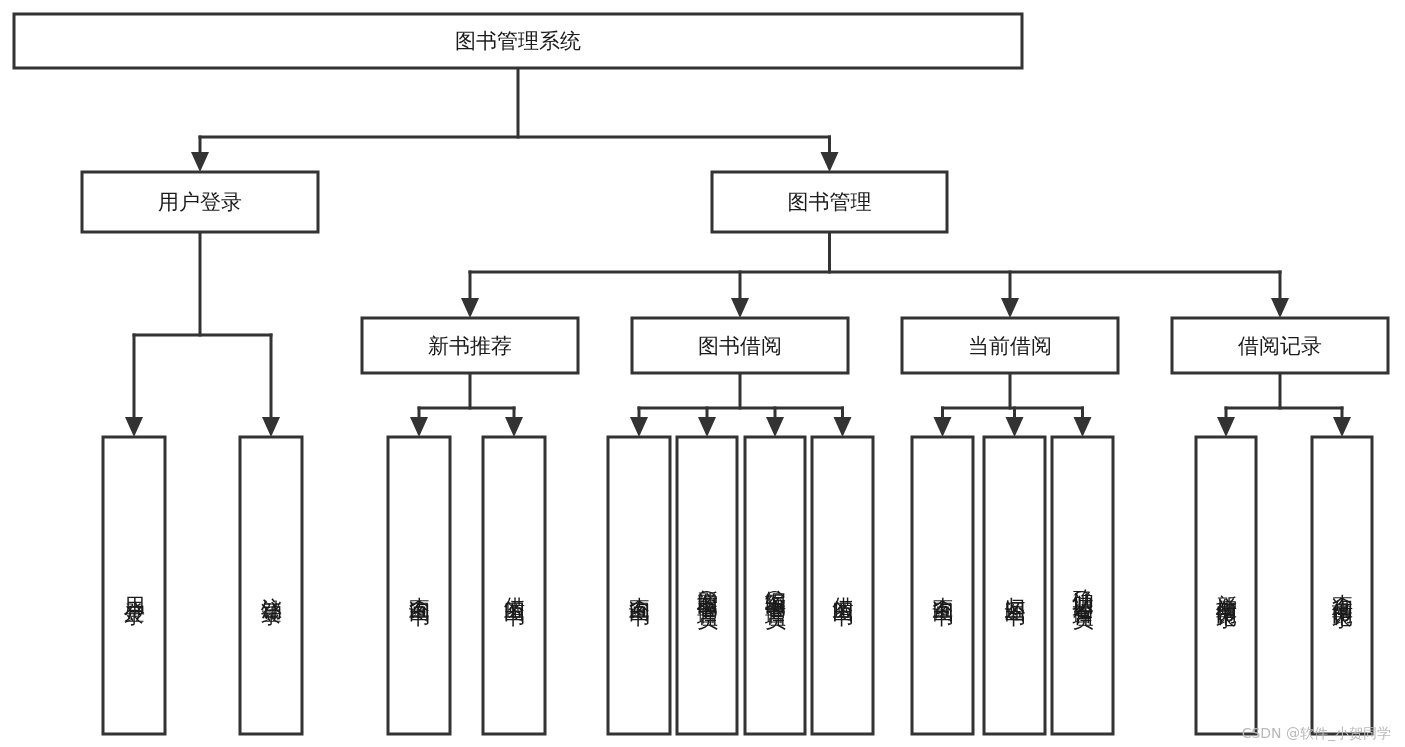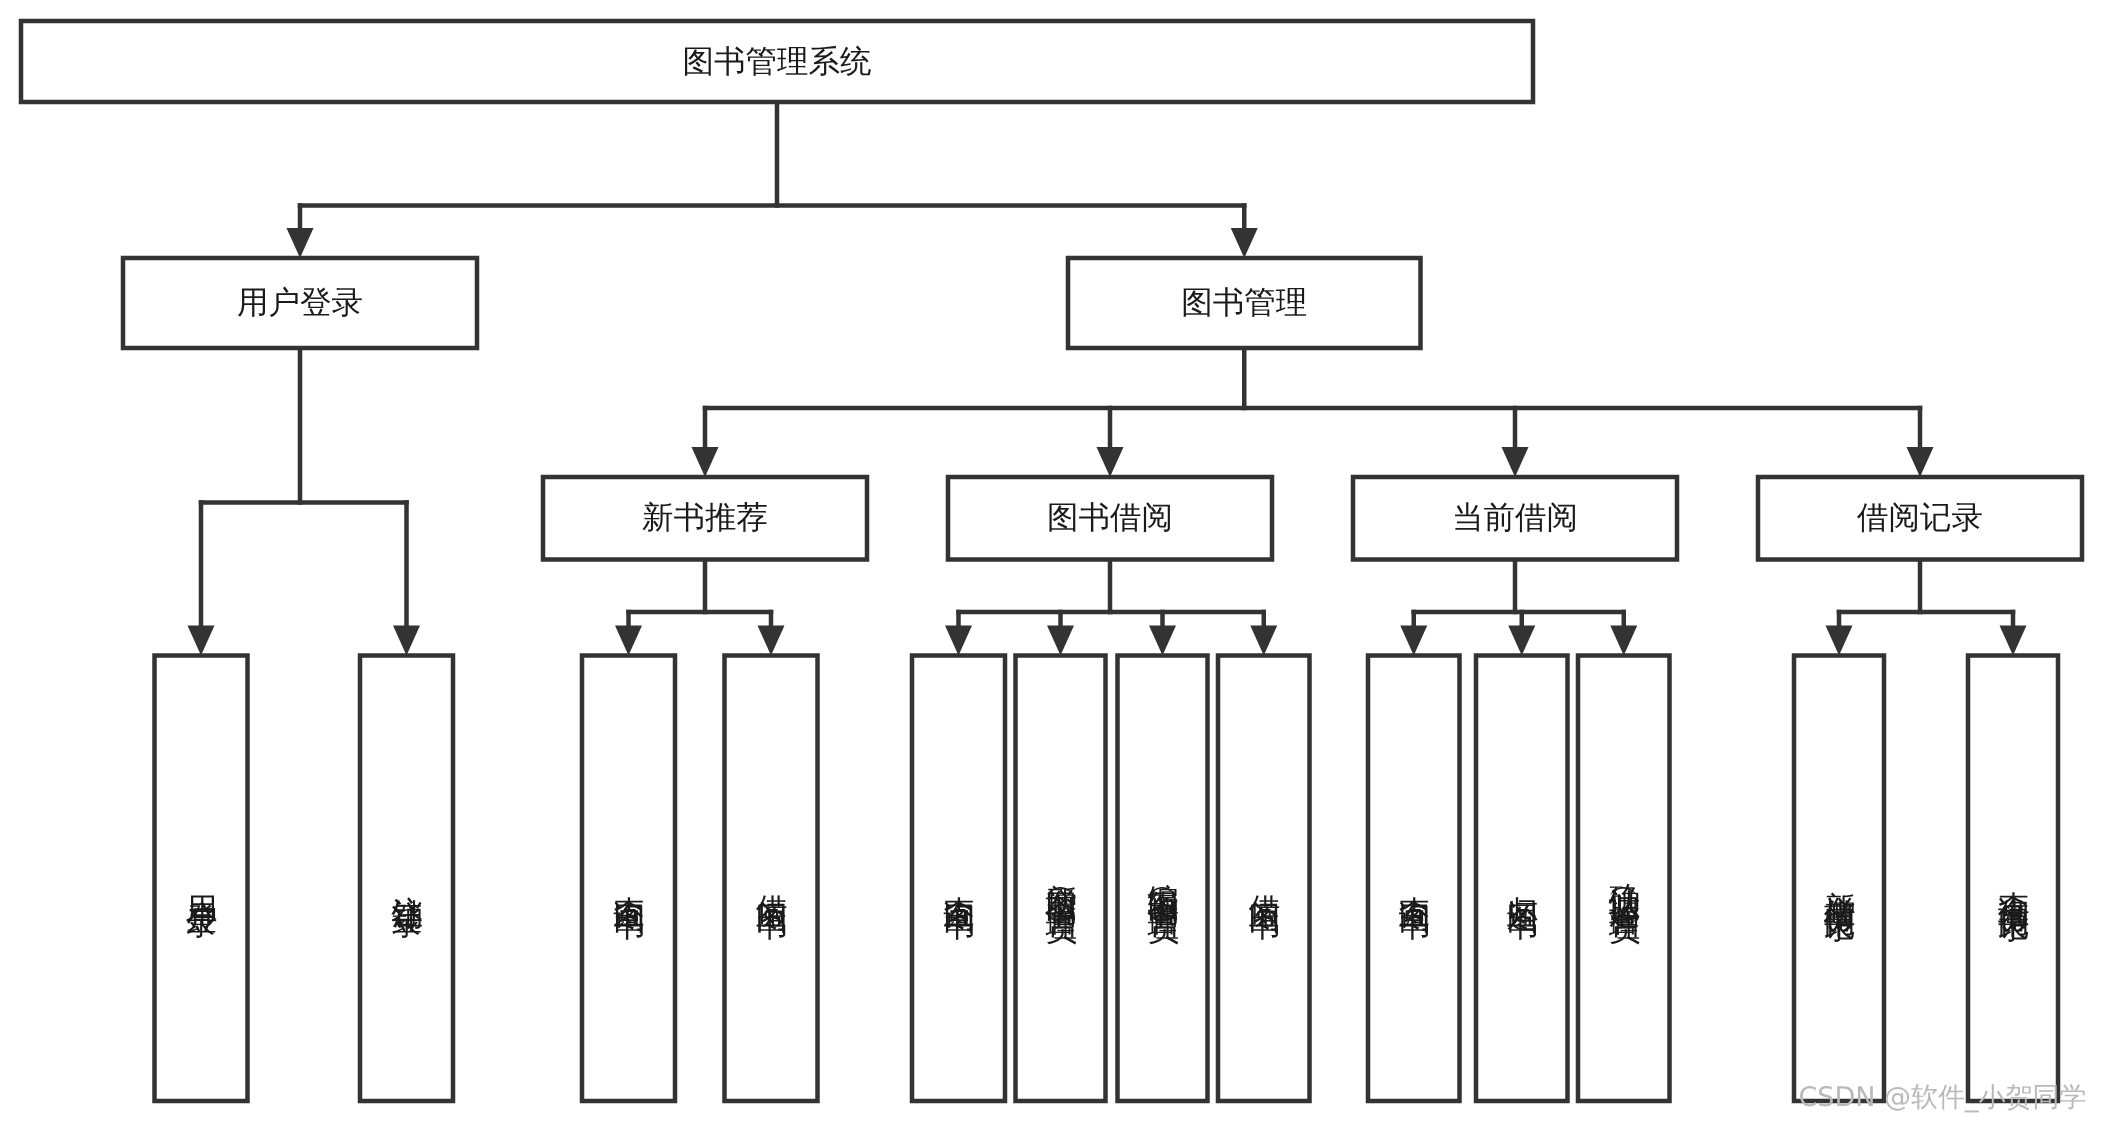--- a/index.html
+++ b/index.html
@@ -62,21 +62,21 @@
     display: flex;
     align-items: center;
     justify-content: center;
     pointer-events: none;
   }
   .watermark {
     position: absolute;
     right: 14px;
     bottom: 4px;
     font-family: "DejaVu Sans", "Liberation Sans", sans-serif;
-    font-size: 18px;
+    font-size: 14px;
     color: #b9b9b9;
     white-space: nowrap;
     user-select: none;
   }
 </style>
 </head>
 <body>
 
 <div id="diagram-root">
 

